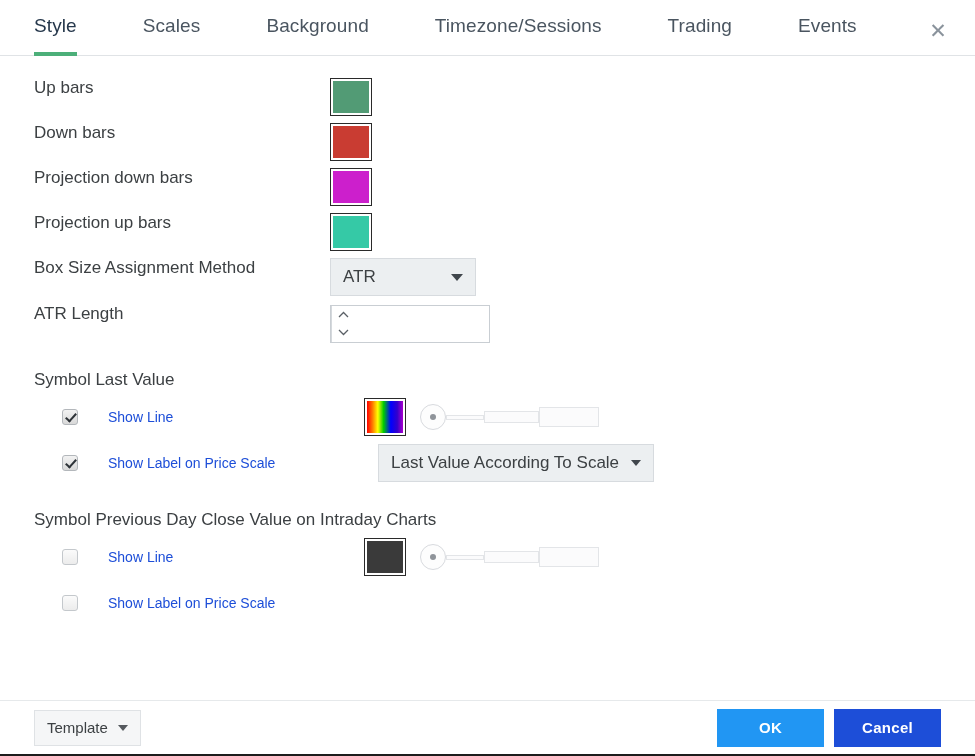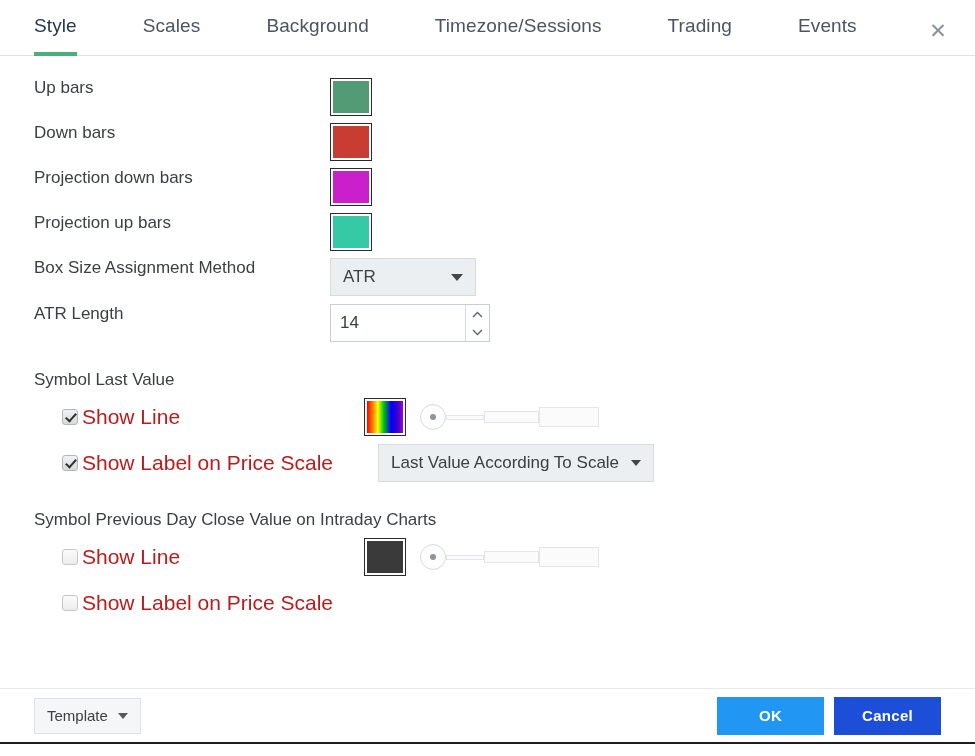--- a/index.html
+++ b/index.html
@@ -198,23 +198,23 @@
   .cb.checked::after {
     content: "";
     position: absolute;
     left: 5px; top: 1px;
     width: 4px; height: 9px;
     border: solid #2e3338;
     border-width: 0 2px 2px 0;
     transform: rotate(42deg);
   }
   .cb-label {
-    font-size: 21px;
-    color: #b91c1c;
-    margin-left: 4px;
+    font-size: 14px;
+    color: #1d4ed8;
+    margin-left: 30px;
     white-space: nowrap;
   }
 
   
   .abs { position: absolute; }
 
   
   .lwpick {
     display: flex;
     align-items: center;
@@ -239,21 +239,21 @@
     border: 1px solid #e3e5e8;
     flex: 0 0 auto;
   }
   .lw-s1 { width: 38px; height: 5px; }
   .lw-s2 { width: 55px; height: 12px; }
   .lw-s3 { width: 60px; height: 20px; }
 
   
   .footer {
     position: absolute;
-    left: 0; right: 0; bottom: 12px;
+    left: 0; right: 0; bottom: 0;
     height: 56px;
     border-top: 1px solid #e6e9eb;
     border-bottom: 2px solid #1c1c1c;
     display: flex;
     align-items: center;
     padding: 0 34px;
     background: #fff;
   }
   .tpl-btn {
     background: #f5f6f7;
@@ -361,21 +361,20 @@
         <span class="dd-text">ATR</span>
         <span class="dd-caret"></span>
       </div>
     </div>
   </div>
 
   <div class="colorrow" style="height:46px;">
     <div class="row-label">ATR Length</div>
     <div class="abs" style="left:296px;">
       <div class="spinner">
-        <input type="text" value="14" style="">
         <span class="spin-btns">
           <span class="spin-btn">
             <svg width="11" height="7" viewBox="0 0 11 7">
                 <path d="M1 6 L5.5 1.5 L10 6" stroke="#5a6066" stroke-width="1.3" fill="none"></path>
               </svg>
           </span>
           <span class="spin-btn">
             <svg width="11" height="7" viewBox="0 0 11 7">
                 <path d="M1 1 L5.5 5.5 L10 1" stroke="#5a6066" stroke-width="1.3" fill="none"></path>
               </svg>

